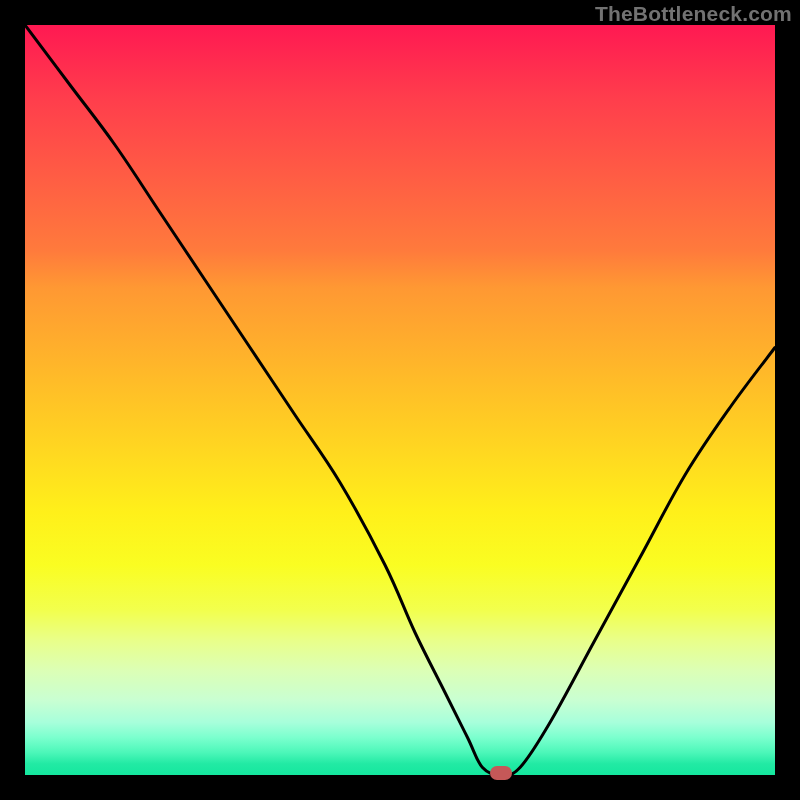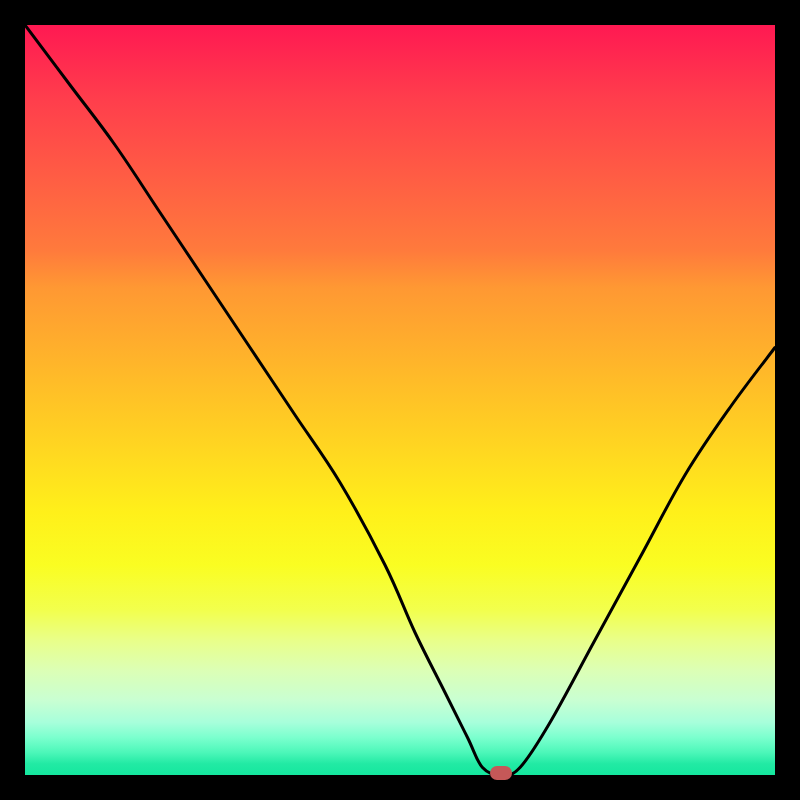--- a/index.html
+++ b/index.html
@@ -66,19 +66,20 @@
     width: 22px;
     height: 14px;
     border-radius: 7px;
     z-index: 3;
   }
 </style>
 </head>
 <body>
 
 <div class="chart-container">
+  <div class="watermark">TheBottleneck.com</div>
   <div class="plot-area">
     <svg class="curve-svg" viewBox="0 0 750 750" preserveAspectRatio="none">
       <path id="curve-path" fill="none" stroke="#000000" stroke-width="3" stroke-linecap="round" stroke-linejoin="round" d="M 0.0 0.0 C 8.1 10.8, 28.8 38.4, 45.0 60.0 C 61.2 81.6, 73.8 97.0, 90.0 120.0 C 106.2 142.9, 118.8 163.2, 135.0 187.5 C 151.2 211.8, 163.8 230.7, 180.0 255.0 C 196.2 279.3, 208.8 298.2, 225.0 322.5 C 241.2 346.8, 253.8 365.7, 270.0 390.0 C 286.2 414.3, 298.8 430.5, 315.0 457.5 C 331.2 484.5, 346.5 513.0, 360.0 540.0 C 373.5 567.0, 379.2 584.5, 390.0 607.5 C 400.8 630.5, 410.6 648.6, 420.0 667.5 C 429.5 686.4, 435.8 699.0, 442.5 712.5 C 449.3 726.0, 451.4 735.8, 457.5 742.5 C 463.6 749.3, 469.5 750.0, 476.3 750.0 C 483.0 750.0, 486.2 752.0, 495.0 742.5 C 503.8 733.0, 511.5 720.5, 525.0 697.5 C 538.5 674.5, 553.8 644.7, 570.0 615.0 C 586.2 585.3, 598.8 562.2, 615.0 532.5 C 631.2 502.8, 643.8 477.0, 660.0 450.0 C 676.2 423.0, 688.8 405.4, 705.0 382.5 C 721.2 359.6, 741.9 333.3, 750.0 322.5"></path>
     </svg>
     <div class="marker" id="marker" style="background: rgb(197, 88, 88); left: 465.25px; top: 741px;"></div>
   </div>
 </div>
 
 </body></html>

